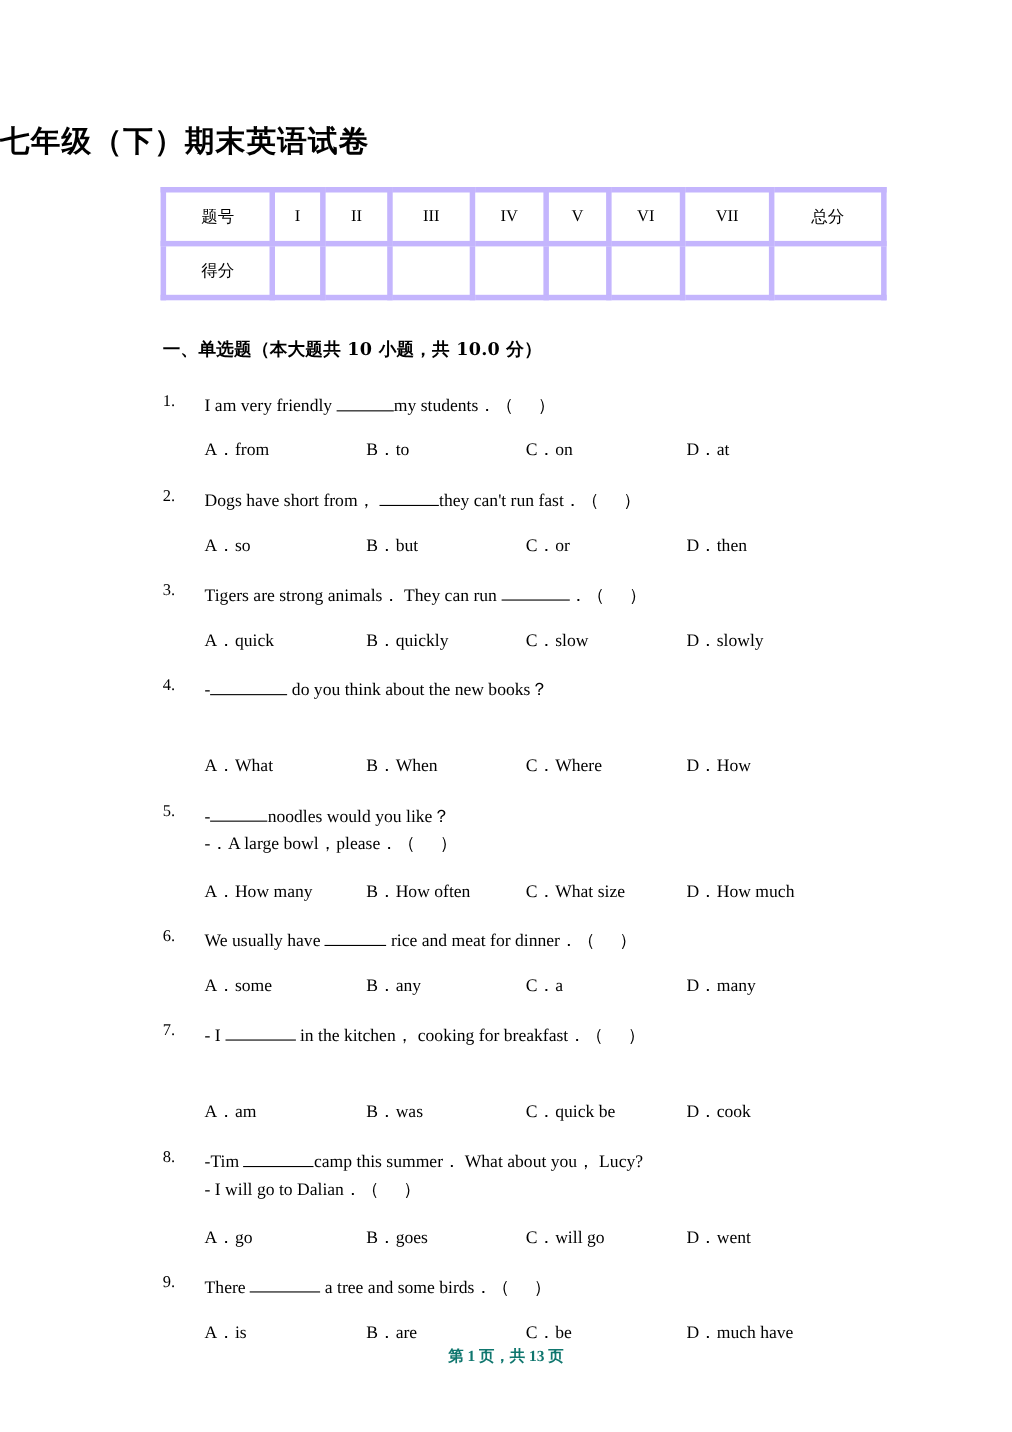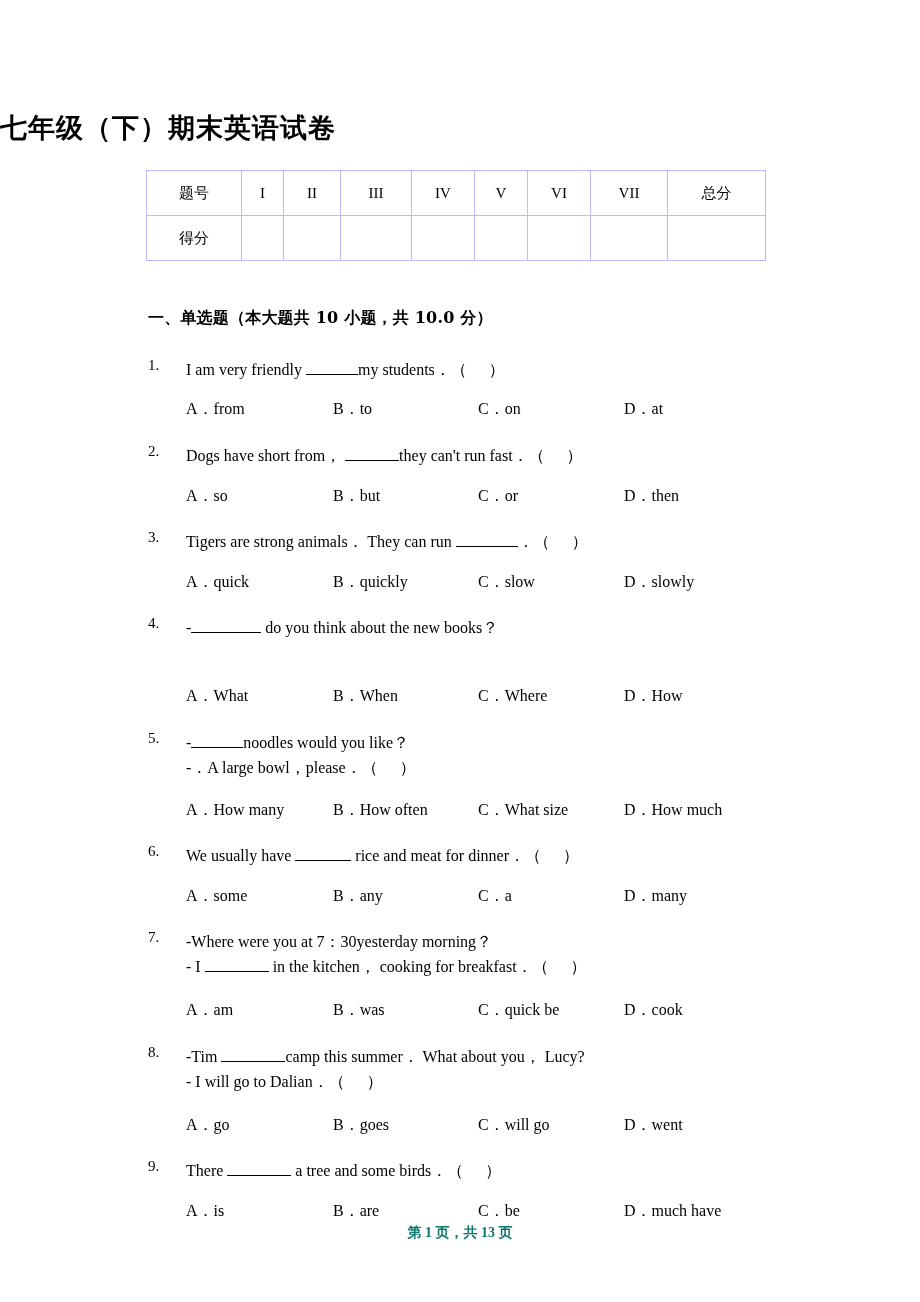--- a/index.html
+++ b/index.html
@@ -38,21 +38,21 @@
   
   .score-table {
     position: absolute;
     left: 146px;
     top: 170px;
     border-collapse: collapse;
     table-layout: fixed;
     width: 610px;
   }
   .score-table td {
-    border: 1px solid #c4b5fd;
+    border: 5px solid #c4b5fd;
     height: 44px;
     text-align: center;
     vertical-align: middle;
     font-size: 15px;
     font-family: "Liberation Serif", "DejaVu Serif", serif;
     padding: 0;
   }
   .score-table td.label-cell { width: 94px; }
   .score-table td.c-i     { width: 41px; }
   .score-table td.c-ii    { width: 56px; }
@@ -251,21 +251,20 @@
   <div class="opts" style="top:886px;">
     <span class="opt opt-a">A．some</span>
     <span class="opt opt-b">B．any</span>
     <span class="opt opt-c">C．a</span>
     <span class="opt opt-d">D．many</span>
   </div>
 
   <div class="q-block" style="top:929px;">
     <span class="q-num">7.</span>
     <div class="q-lines">
-      <div class="q-line">-Where were you at 7：30yesterday morning？</div>
       <div class="q-line"><span>- I </span><span class="blank" style="width:64px;"></span><span> in the kitchen，  cooking for breakfast．</span><span class="paren">（<span class="gap"></span>）</span></div>
     </div>
   </div>
   <div class="opts" style="top:1000px;">
     <span class="opt opt-a">A．am</span>
     <span class="opt opt-b">B．was</span>
     <span class="opt opt-c">C．quick be</span>
     <span class="opt opt-d">D．cook</span>
   </div>
 

